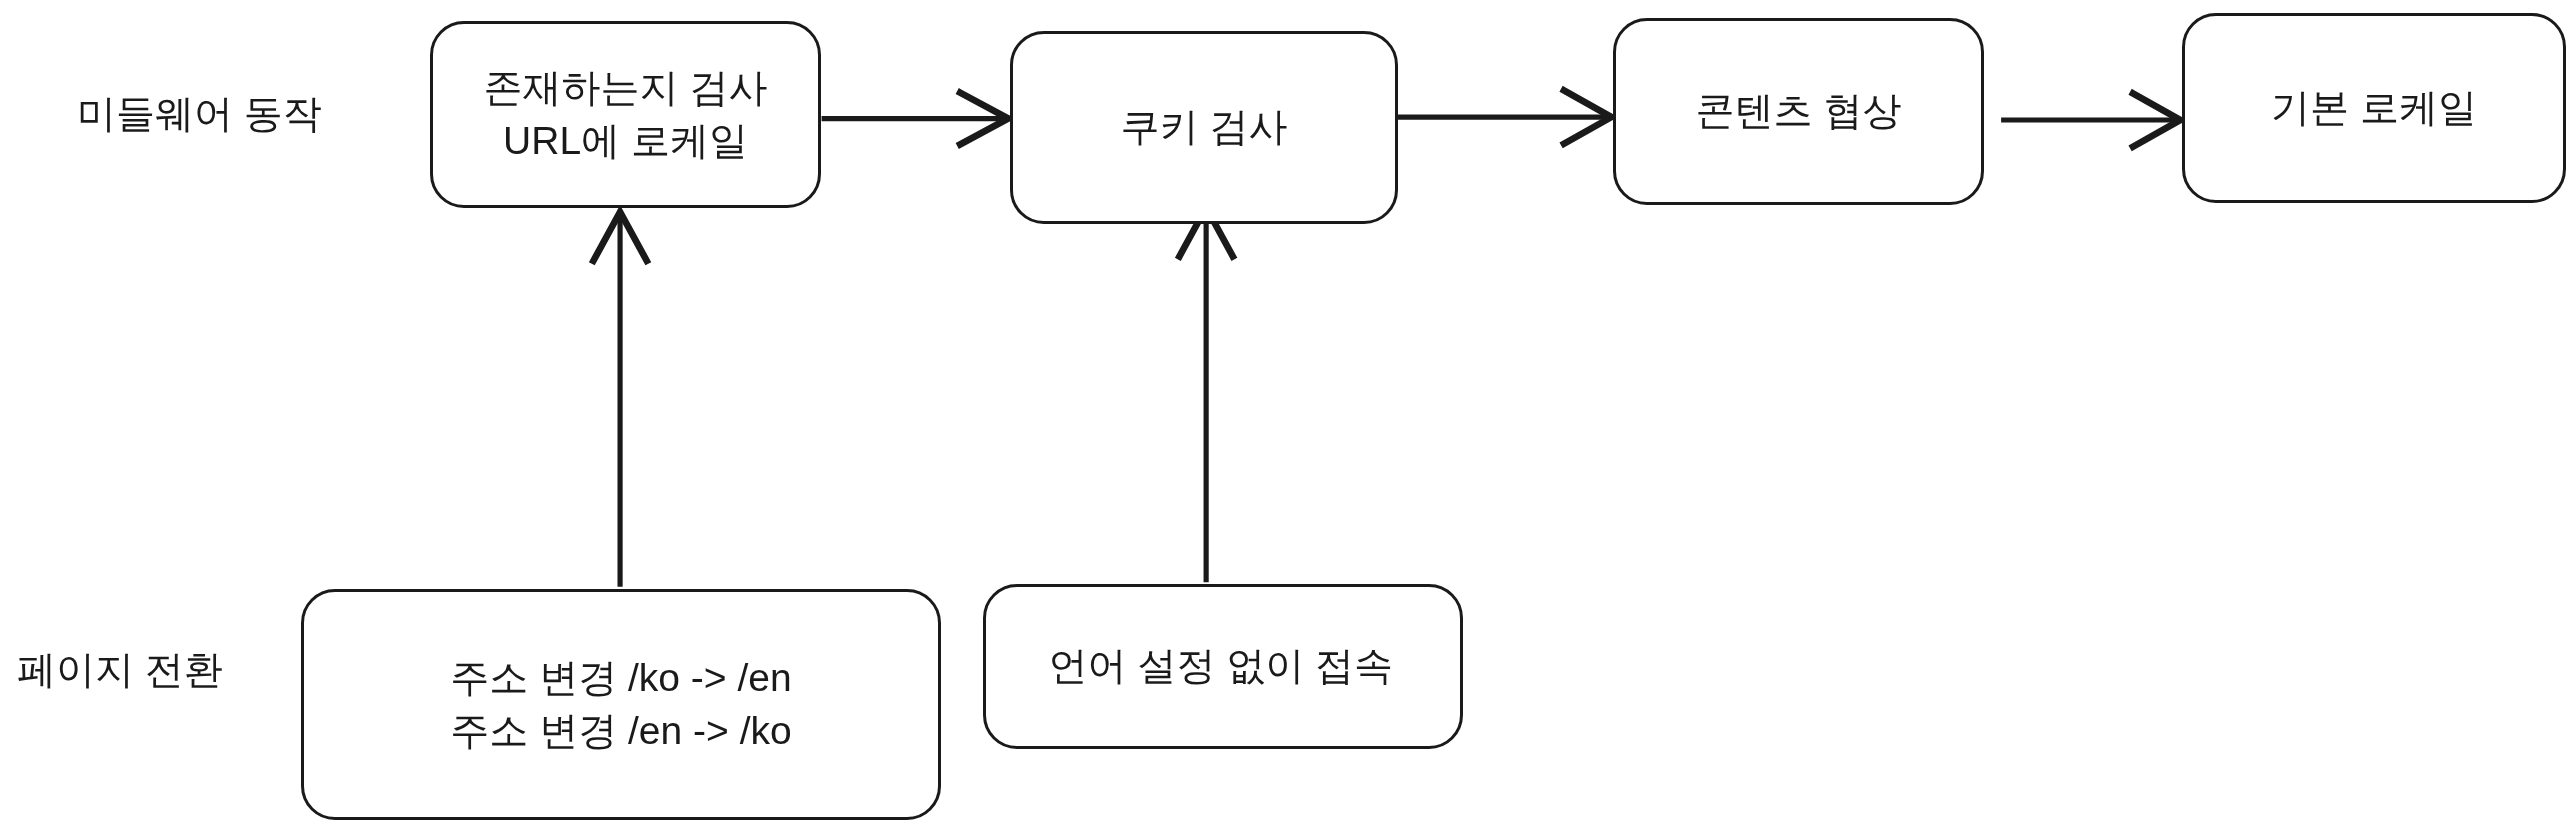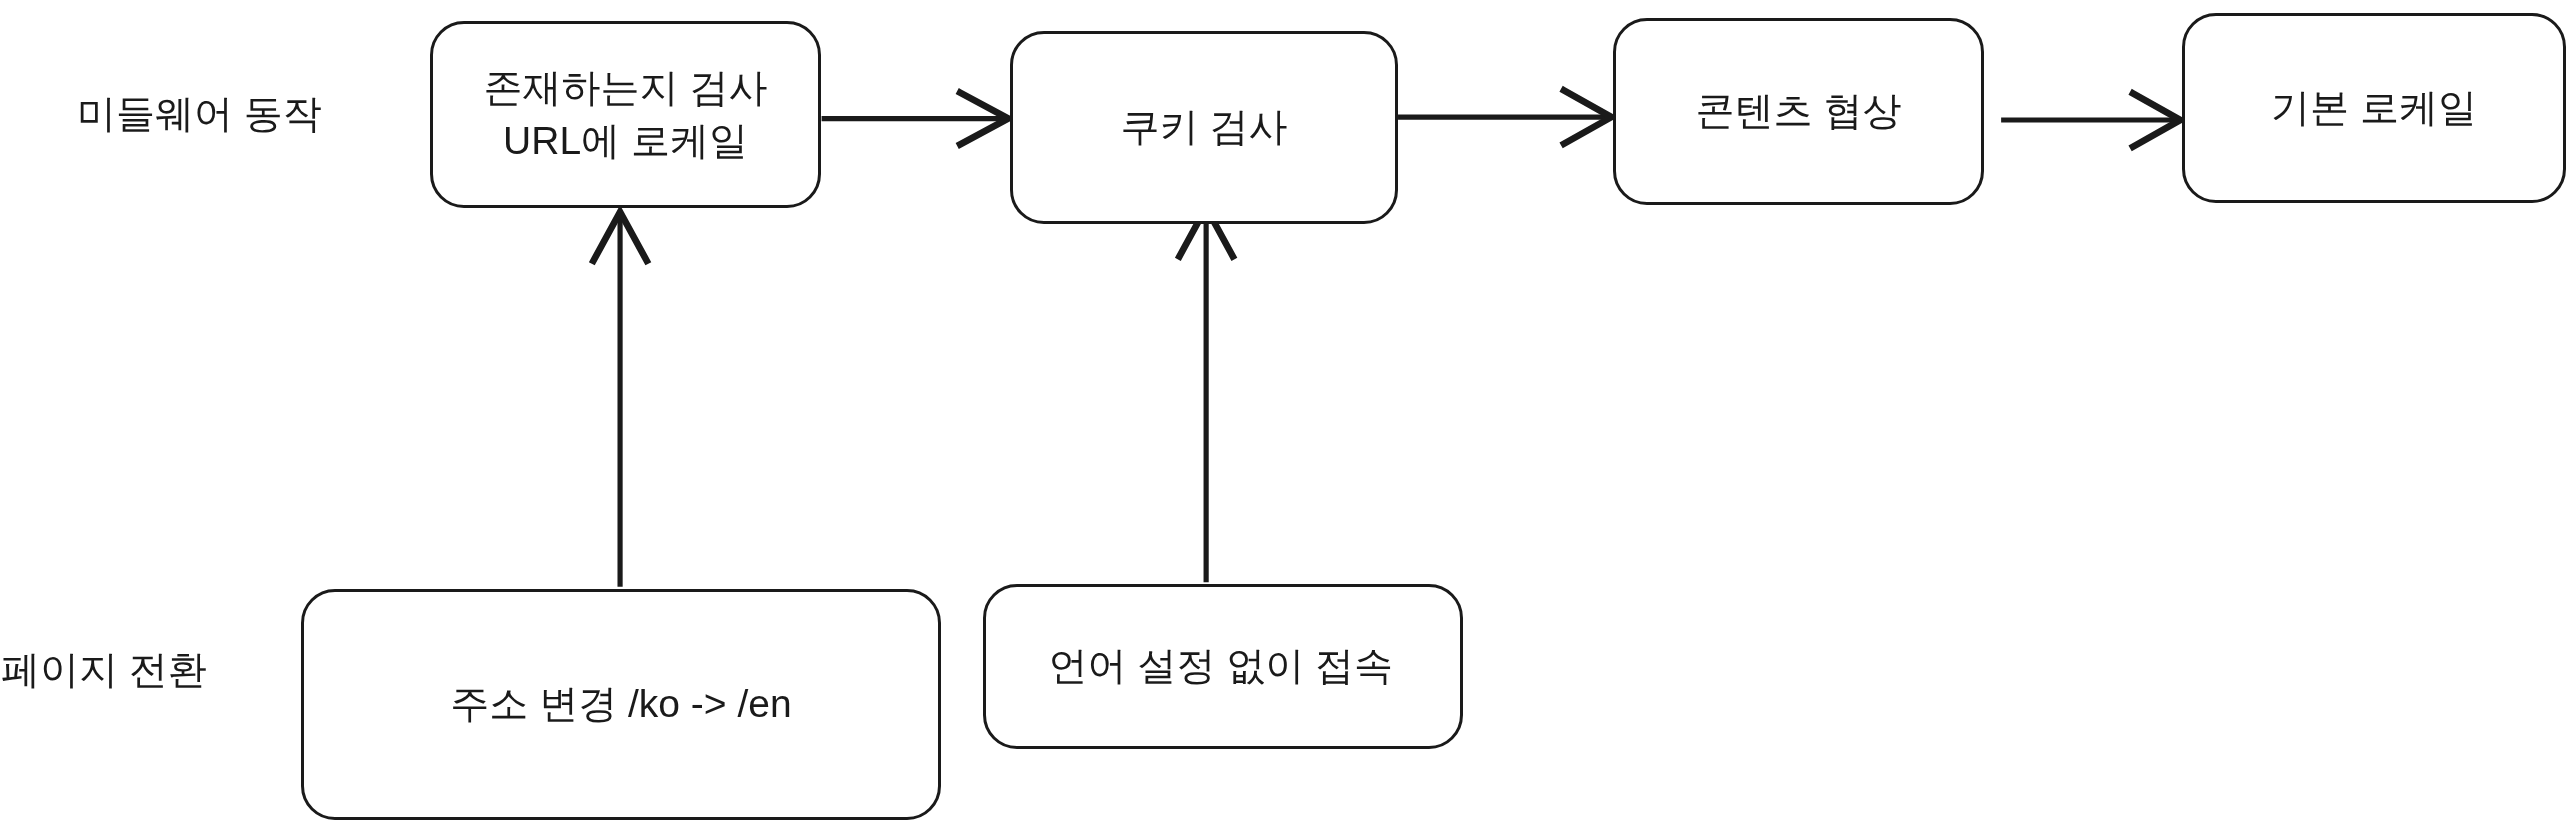--- a/index.html
+++ b/index.html
@@ -84,41 +84,42 @@
     </g>
 
     <g>
       <line x1="1627" y1="786" x2="1627" y2="280" stroke="#1a1a1a" stroke-width="7"></line>
       <polyline points="1591,346 1627,280 1663,346" fill="none" stroke="#1a1a1a" stroke-width="9" stroke-linecap="square"></polyline>
     </g>
   </svg>
 
   <div class="row-label" style="left:77px; top:92px;">미들웨어 동작</div>
 
-  <div class="row-label" style="left:1px; top:648px;text-align:center;">페이지 전환</div>
+  <div class="row-label" style="left:17px; top:648px;text-align:center;">페이지 전환</div>
 
   <div class="node" style="left:430px; top:21px; width:391px; height:187px;">
     <span class="line">존재하는지 검사</span>
     <span class="line">URL에 로케일</span>
   </div>
 
   <div class="node" style="left:1010px; top:31px; width:388px; height:193px;">
     <span class="line">쿠키 검사</span>
   </div>
 
   <div class="node" style="left:1613px; top:18px; width:371px; height:187px;">
     <span class="line">콘텐츠 협상</span>
   </div>
 
   <div class="node" style="left:2182px; top:13.3px; width:384px; height:190px;justify-content:center;">
     <span class="line">기본 로케일</span>
   </div>
 
   <div class="node" style="left:301px; top:589px; width:640px; height:231px;">
     <span class="line">주소 변경 /ko -&gt; /en</span>
+    <span class="line">주소 변경 /en -&gt; /ko</span>
   </div>
 
   <div class="node" style="left:983px; top:584px; width:480px; height:165px;padding-left:6px;">
     <span class="line">언어 설정 없이 접속</span>
   </div>
 
 </div>
 
 
 </body></html>

